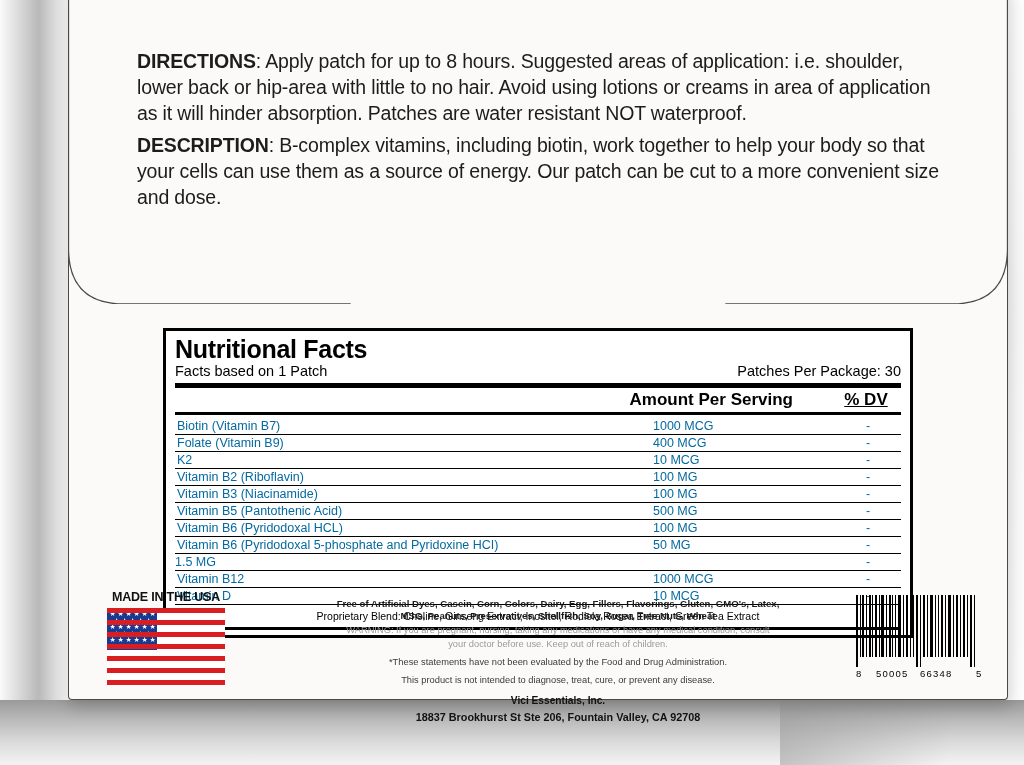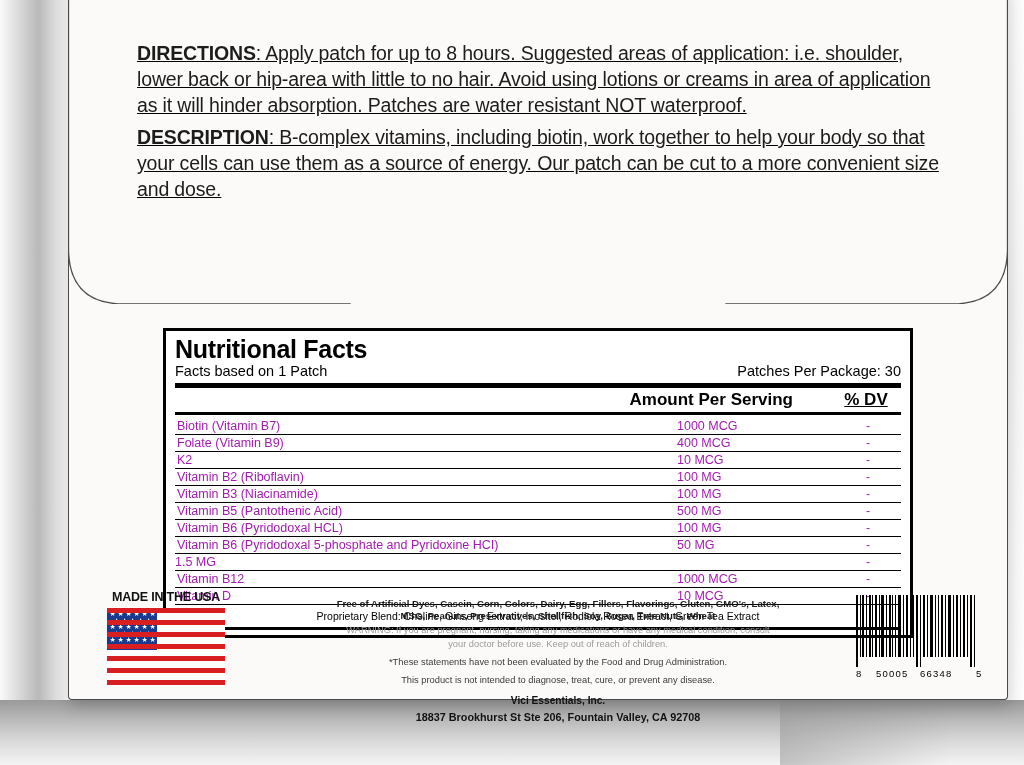--- a/index.html
+++ b/index.html
@@ -64,23 +64,22 @@
     width: 940px;
     height: 318px;
     pointer-events: none;
   }
   #upper-panel svg { display: block; }
 
   
   #copy-block {
     position: absolute;
     left: 137px;
-    top: 40px;
+    top: 48px;
     width: 812px;
-    text-decoration: underline;
   }
   .para {
     margin: 0 0 6px 0;
     font-size: 19.5px;
     line-height: 26px;
     color: #1c1c1c;
     letter-spacing: -0.15px;
   }
   .para .lead {
     font-weight: bold;
@@ -145,24 +144,23 @@
     box-sizing: border-box;
     text-decoration: underline;
   }
 
   #rows-wrap { padding-top: 3px; }
   .frow {
     display: flex;
     align-items: baseline;
     font-size: 12.5px;
     line-height: 14px;
-    color: #a21caf;
+    color: #0369a1;
     padding: 1px 0 1px 0;
     border-bottom: 1px solid #000;
-    gap: 24px;
   }
   .frow .c-name {
     flex: 0 0 478px;
     width: 478px;
     padding-left: 2px;
     box-sizing: border-box;
     white-space: nowrap;
   }
   .frow .c-amt {
     flex: 1 1 auto;

